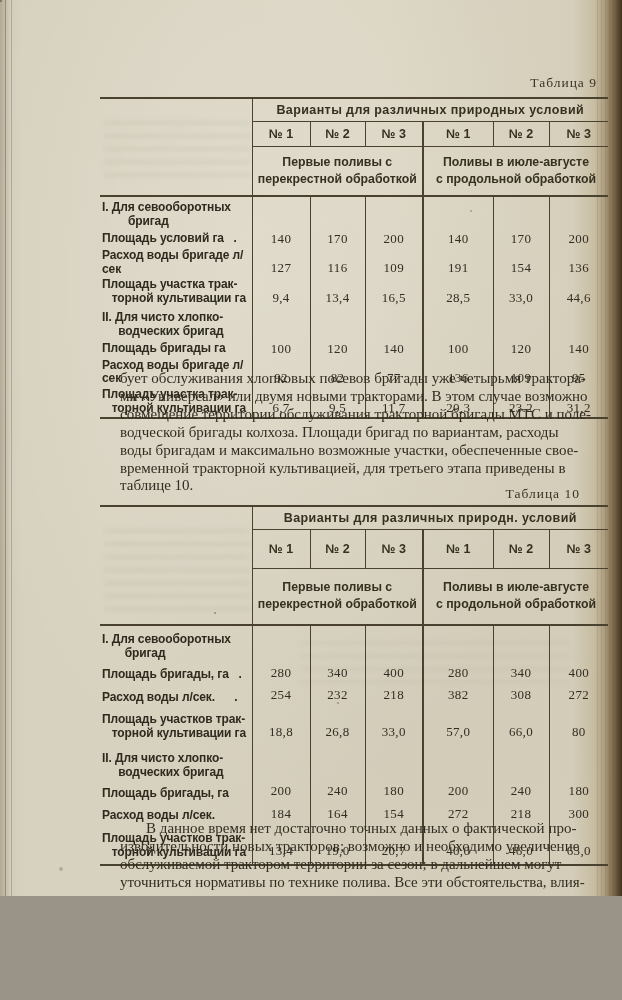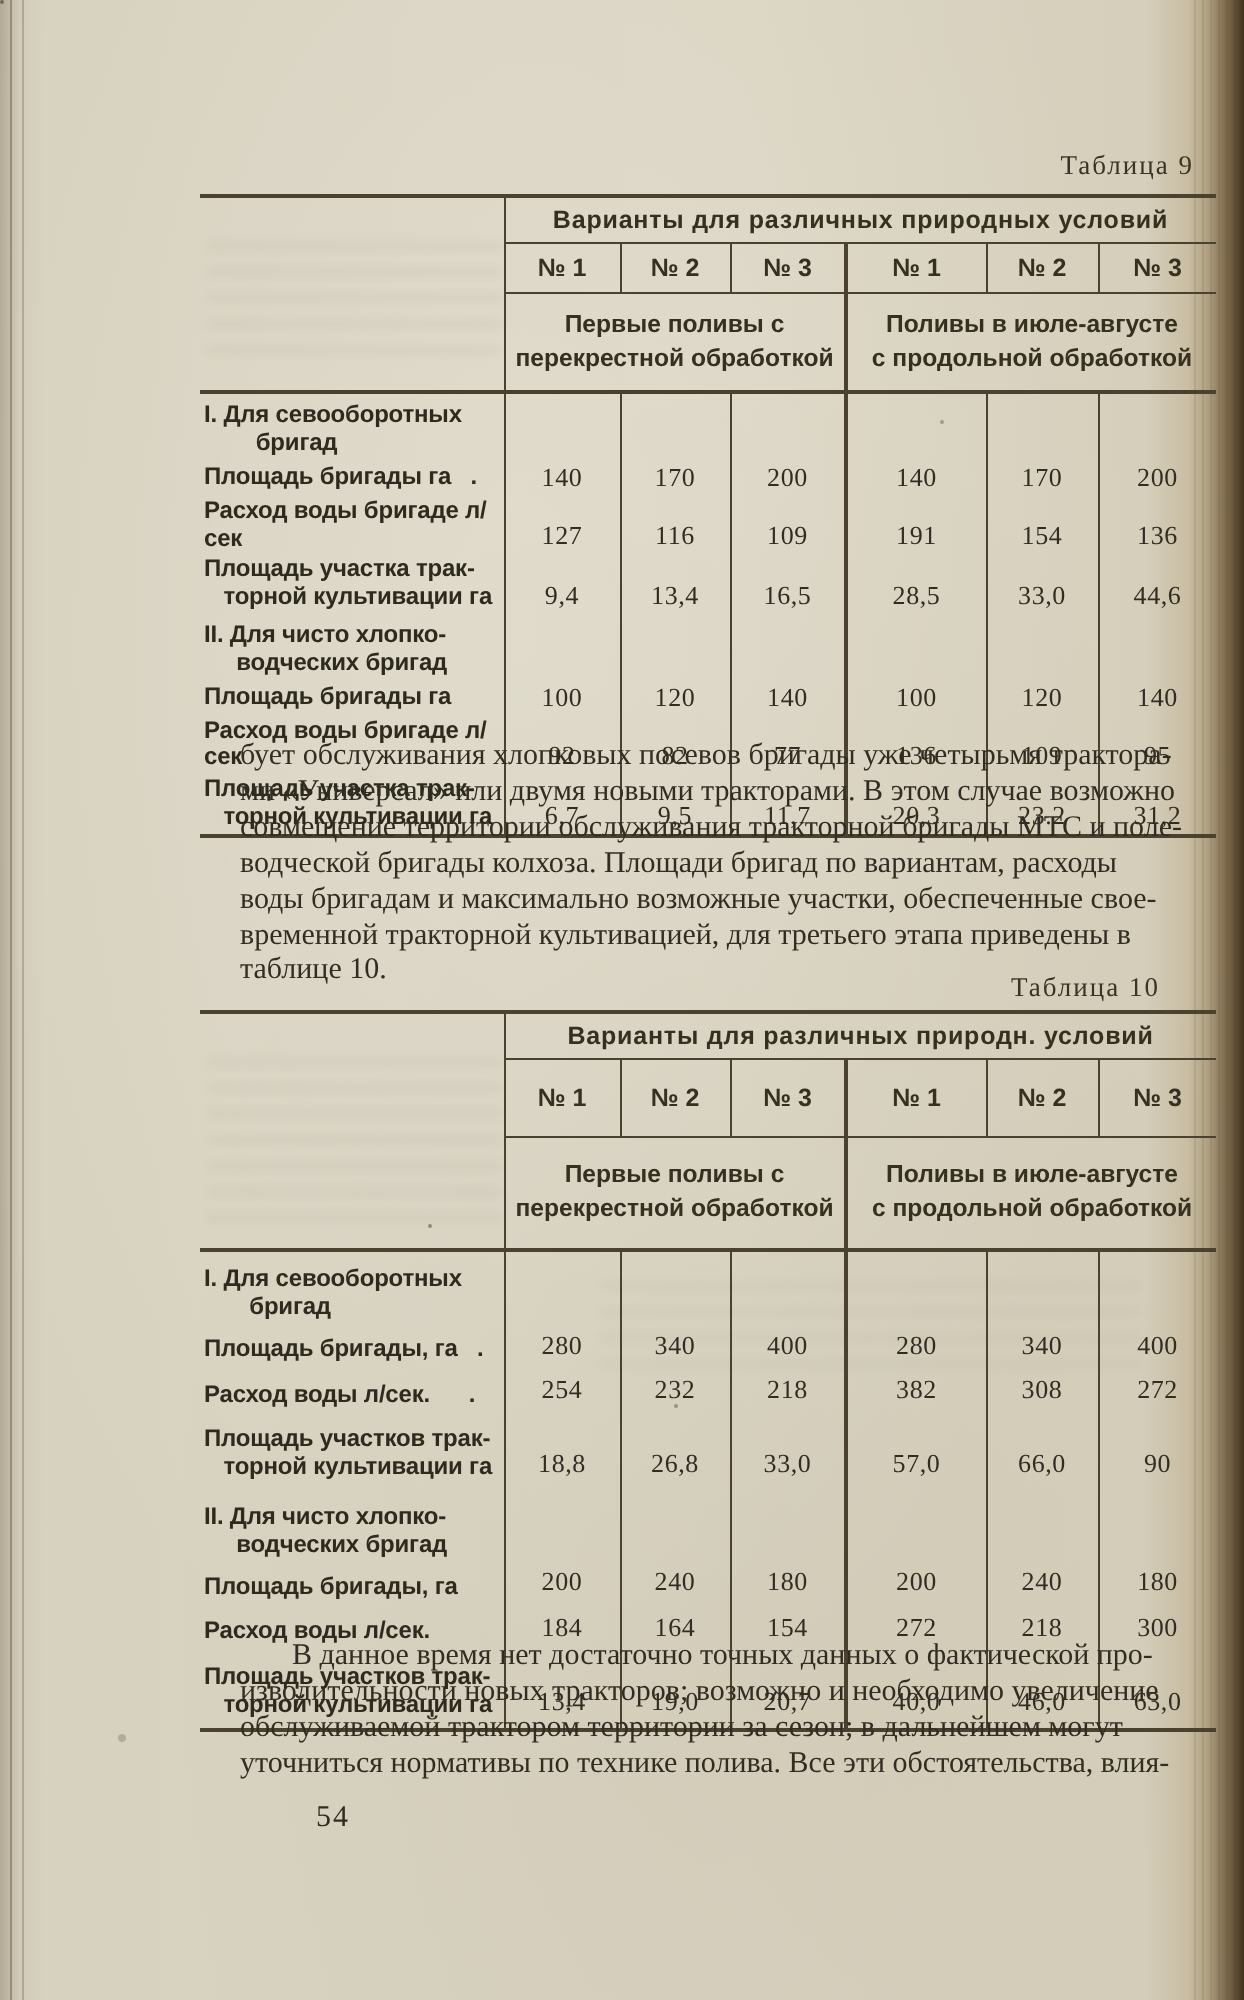--- a/index.html
+++ b/index.html
@@ -1,18 +1,18 @@
 <!DOCTYPE html>
 <html><head>
 <meta charset="utf-8">
 <style>
   html,body{margin:0;padding:0;}
   body{background:#9a9388;}
   .page{
-    position:relative; width:622px; height:1000px; overflow:hidden;
+    position:relative; width:622px; height:896px; overflow:hidden;
     background:
       radial-gradient(ellipse at 42% 32%, rgba(255,255,248,0.20), rgba(255,255,248,0) 62%),
       radial-gradient(ellipse at 60% 80%, rgba(120,108,82,0.08), rgba(120,108,82,0) 55%),
       linear-gradient(90deg, #cec7b5 0px, #d7d1bf 22px, #dad4c2 60%, #d6cfbc 92%, #c4b799 97%, #9a8462 100%),
       #d8d2c0;
     font-family:"Liberation Serif", serif;
     color:#322d22;
   }
   
   .edge-left{position:absolute;left:0;top:0;bottom:0;width:18px;
@@ -119,21 +119,21 @@
         <td class="lbl sec">I. Для севооборотных
         бригад</td>
         <td class="v"></td>
         <td class="v"></td>
         <td class="v"></td>
         <td class="v g4"></td>
         <td class="v"></td>
         <td class="v"></td>
       </tr>
       <tr>
-        <td class="lbl">Площадь бригады га   .</td>
+        <td class="lbl">Площадь условий га   .</td>
         <td class="v">140</td>
         <td class="v">170</td>
         <td class="v">200</td>
         <td class="v g4">140</td>
         <td class="v">170</td>
         <td class="v">200</td>
       </tr>
       <tr>
         <td class="lbl">Расход воды бригаде л/сек</td>
         <td class="v">127</td>
@@ -264,21 +264,21 @@
         <td class="v">272</td>
       </tr>
       <tr>
         <td class="lbl">Площадь участков трак-
    торной культивации га</td>
         <td class="v">18,8</td>
         <td class="v">26,8</td>
         <td class="v">33,0</td>
         <td class="v g4">57,0</td>
         <td class="v">66,0</td>
-        <td class="v">90</td>
+        <td class="v">80</td>
       </tr>
       <tr>
         <td class="lbl sec">II. Для чисто хлопко-
      водческих бригад</td>
         <td class="v"></td>
         <td class="v"></td>
         <td class="v"></td>
         <td class="v g4"></td>
         <td class="v"></td>
         <td class="v"></td>

